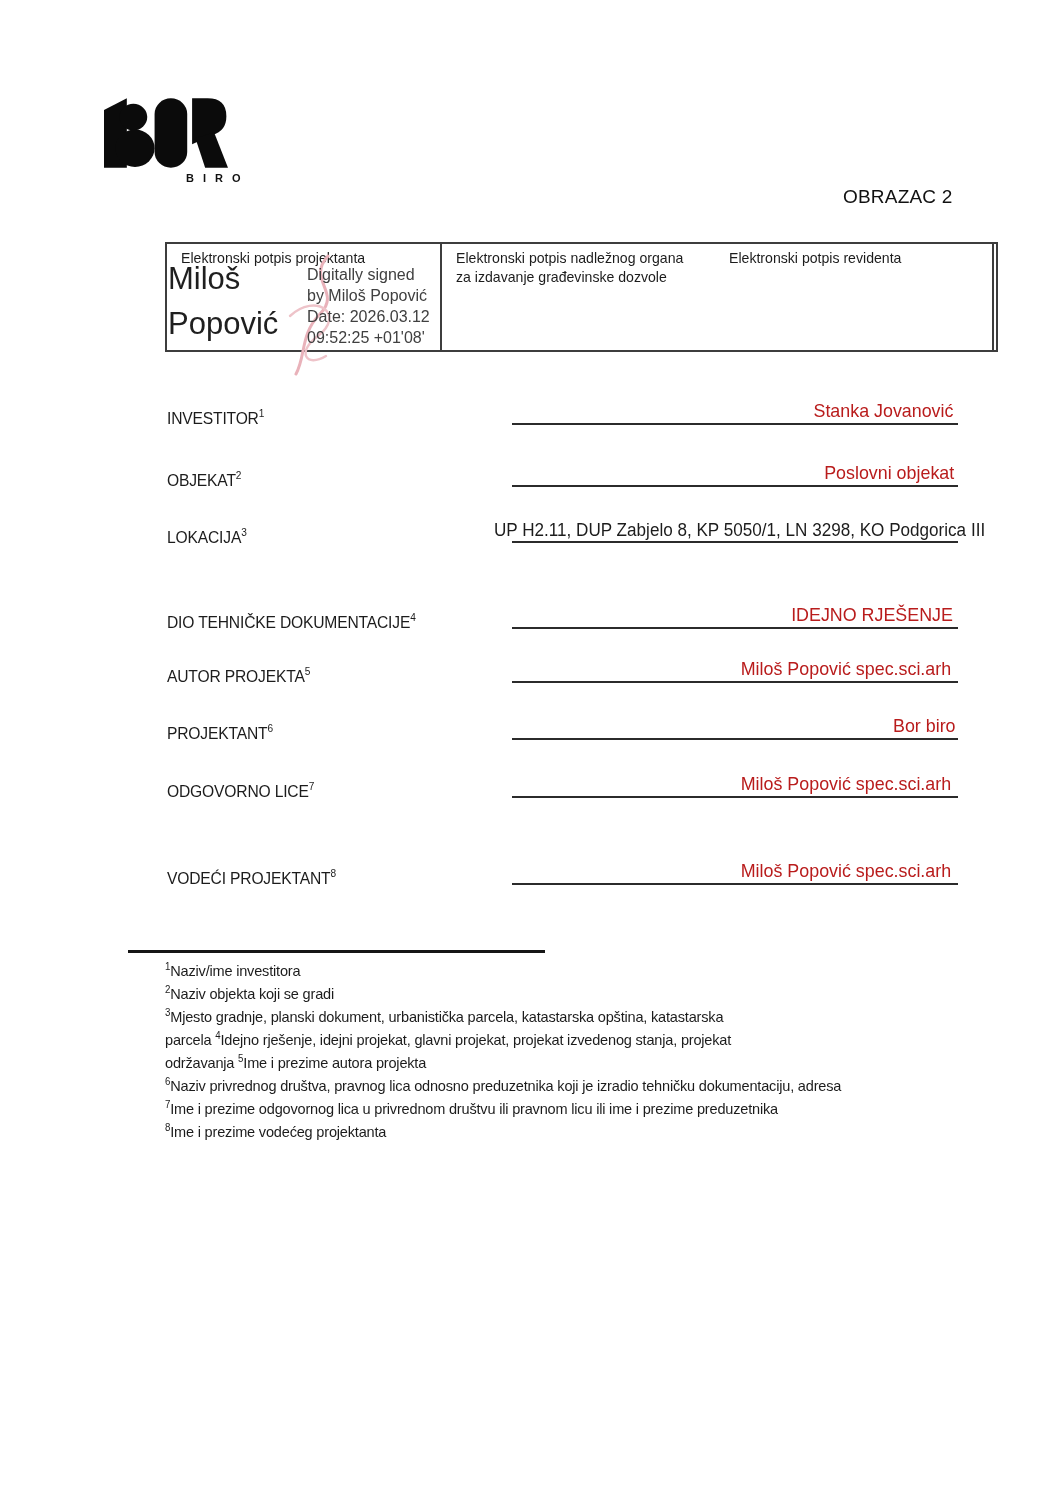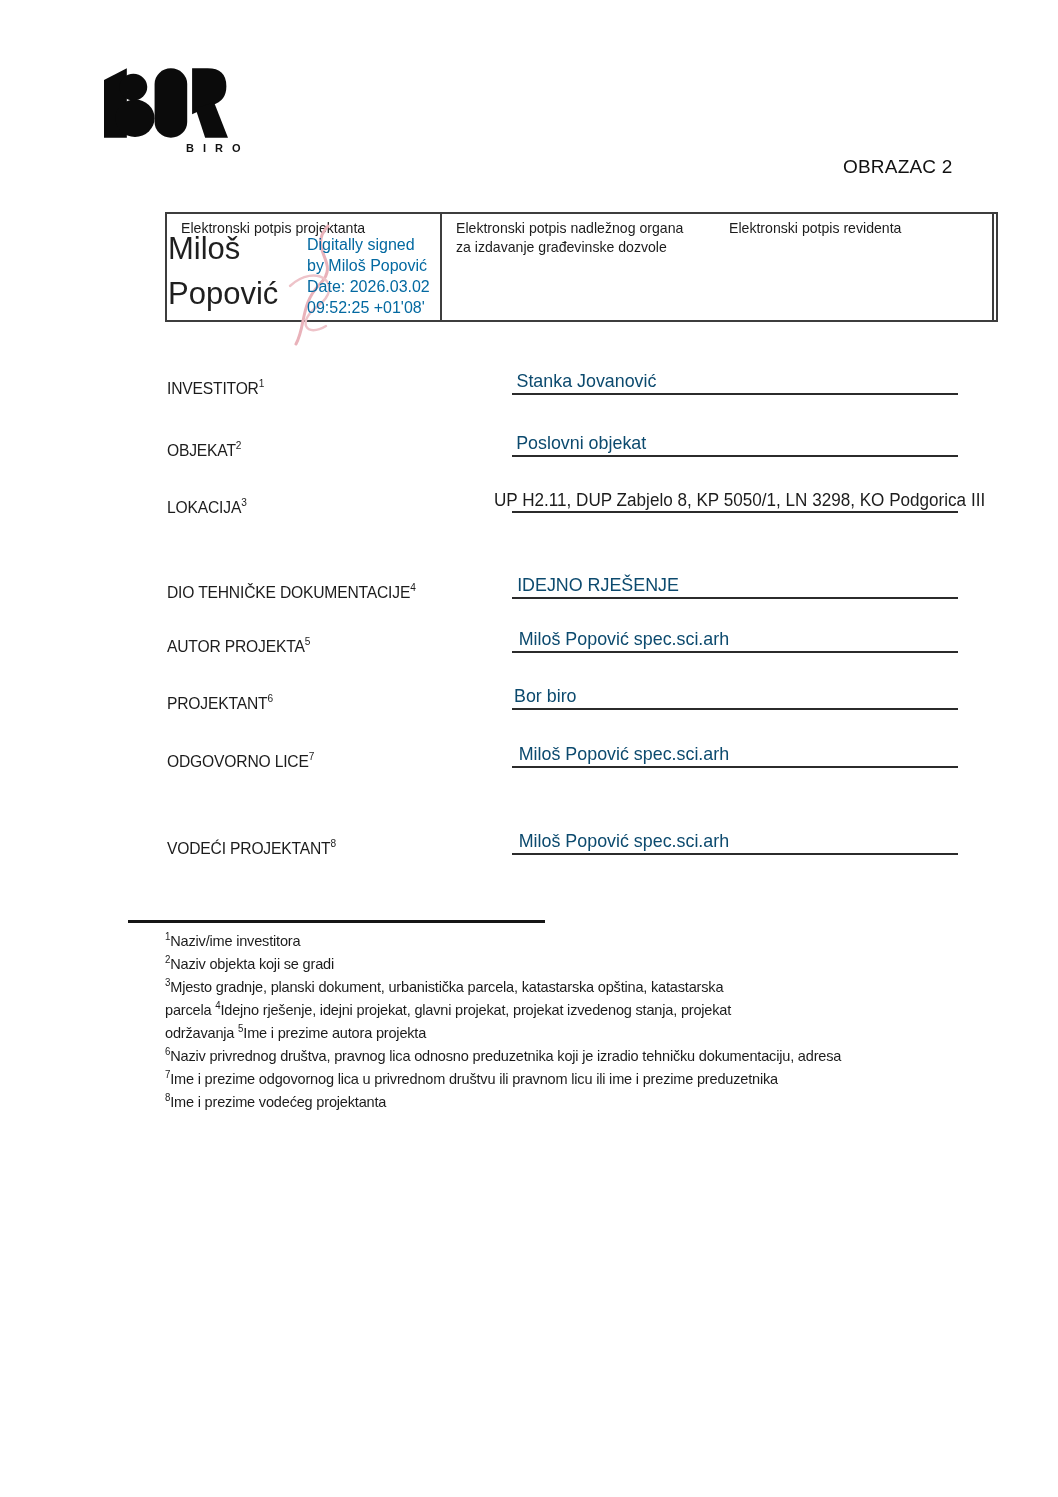--- a/index.html
+++ b/index.html
@@ -3,20 +3,21 @@
 <meta charset="utf-8">
 <style>
   html,body { margin:0; padding:0; background:#ffffff; }
   .page {
     position:relative;
     width:1058px; height:1236px;
     background:#ffffff;
     font-family:"Liberation Sans", sans-serif;
     color:#1c1c1c;
     overflow:hidden;
+    margin-top:30px;
   }
 
   
   .logo { position:absolute; left:104px; top:66px; width:160px; height:95px; }
   .logo svg { display:block; }
   .logo-sub {
     position:absolute; left:82px; top:76px;
     font-size:11px; font-weight:700; letter-spacing:9px; color:#111;
     white-space:nowrap;
   }
@@ -45,43 +46,43 @@
     transform:scaleX(0.94); transform-origin:left center;
     white-space:normal;
   }
   .sig-name {
     position:absolute; left:168px; top:226px;
     font-size:31px; line-height:45px; color:#1f1f1f;
     white-space:nowrap; z-index:2;
   }
   .sig-details {
     position:absolute; left:307px; top:234px;
-    font-size:16px; line-height:21px; color:#0369a1;
+    font-size:16px; line-height:21px; color:#404040;
     white-space:nowrap; z-index:2;
   }
   .sig-flourish {
     position:absolute; left:276px; top:222px;
     width:90px; height:126px; z-index:1; pointer-events:none;
   }
 
   
   .row-label {
     position:absolute; left:167px;
     top:calc(var(--ly) - 16px);
     font-size:17px; color:#1c1c1c; white-space:nowrap;
     letter-spacing:-0.2px;
     transform:scaleX(0.92); transform-origin:left center;
   }
   .row-label sup { font-size:11px; }
   .row-value {
     position:absolute; left:512px; width:446px;
     top:calc(var(--ly) - 26px); height:26px;
     border-bottom:2px solid #2b2b2b;
-    text-align:left; font-size:19px; line-height:28px;
-    color:#0c4a6e; white-space:nowrap;
+    text-align:right; font-size:19px; line-height:28px;
+    color:#b91c1c; white-space:nowrap;
   }
   .row-value .val-inner {
     display:inline-block;
     transform:scaleX(0.94); transform-origin:center center;
   }
   .row-value-free {
     position:absolute; left:494px; width:466px;
     top:calc(var(--ly) - 25px); height:25px;
     font-size:18px; line-height:26px; color:#1c1c1c; white-space:nowrap;
     transform:scaleX(0.95); transform-origin:left center;
@@ -144,21 +145,21 @@
   </div>
 
   <svg class="sig-flourish" viewBox="0 0 90 126" fill="none">
     <path d="M52,4 C30,28 66,40 44,62 C24,82 30,104 20,122" stroke="#e9b2ba" stroke-width="3" stroke-linecap="round"></path>
     <path d="M14,64 C40,40 70,62 42,84 C20,100 30,116 50,104" stroke="#eec3c9" stroke-width="2.4" stroke-linecap="round"></path>
   </svg>
 
   <div class="sig-details">
     <div>Digitally signed</div>
     <div>by Miloš Popović</div>
-    <div>Date: 2026.03.02</div>
+    <div>Date: 2026.03.12</div>
     <div>09:52:25 +01'08'</div>
   </div>
 
   <div style="--ly:393px">
     <div class="row-label" style="--ly:393px">
       <span>INVESTITOR</span><sup>1</sup>
     </div>
     <div class="row-value" style="--ly:393px">
       <span class="val-inner">Stanka Jovanović</span>
     </div>

